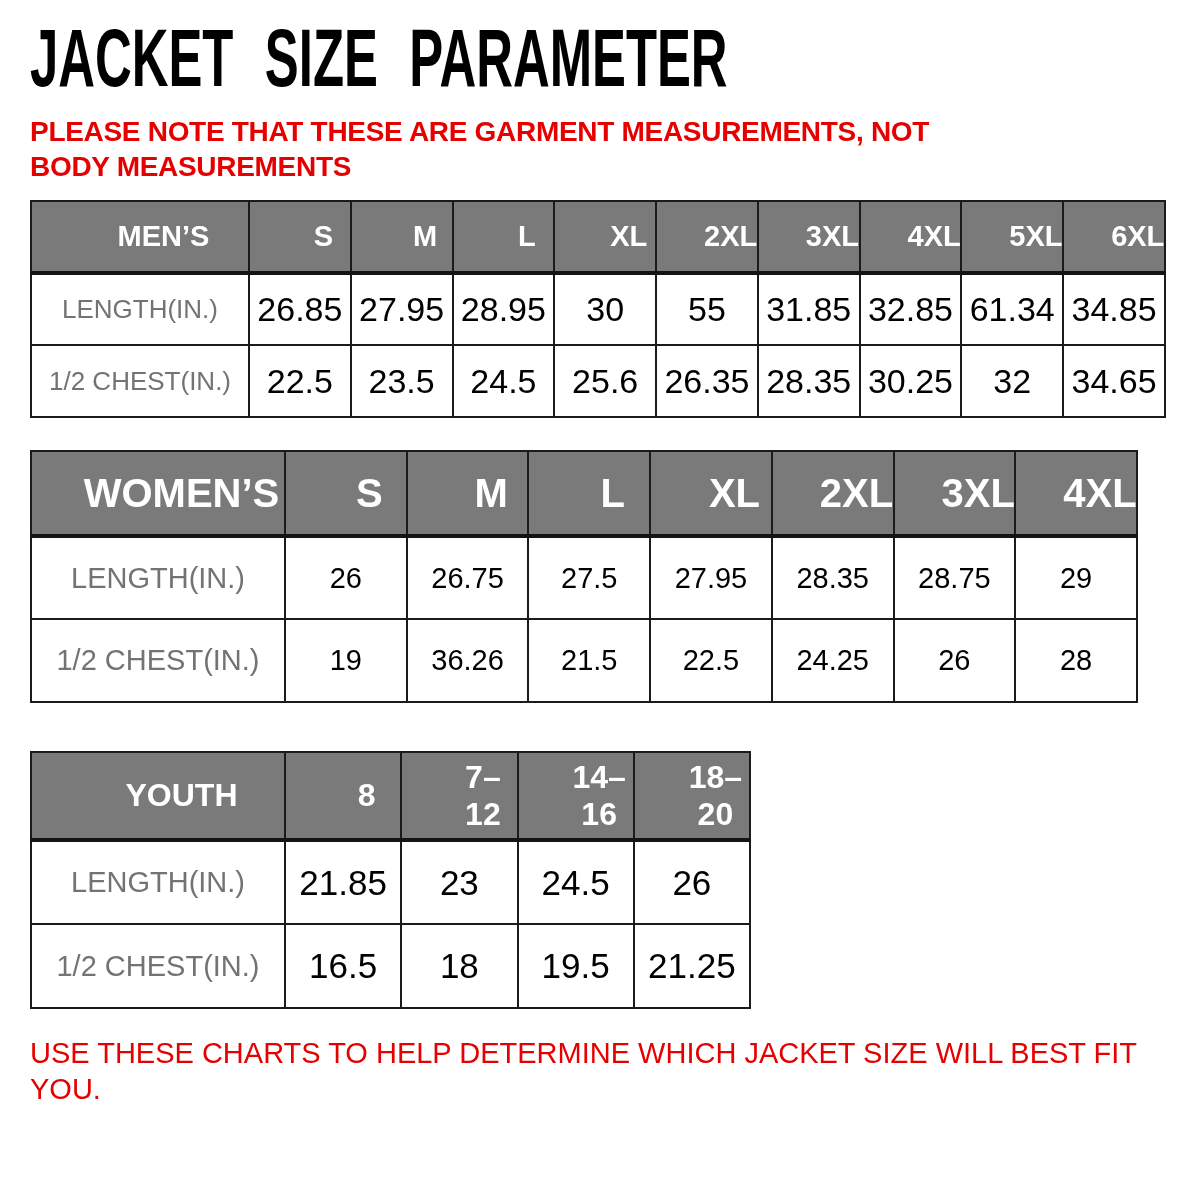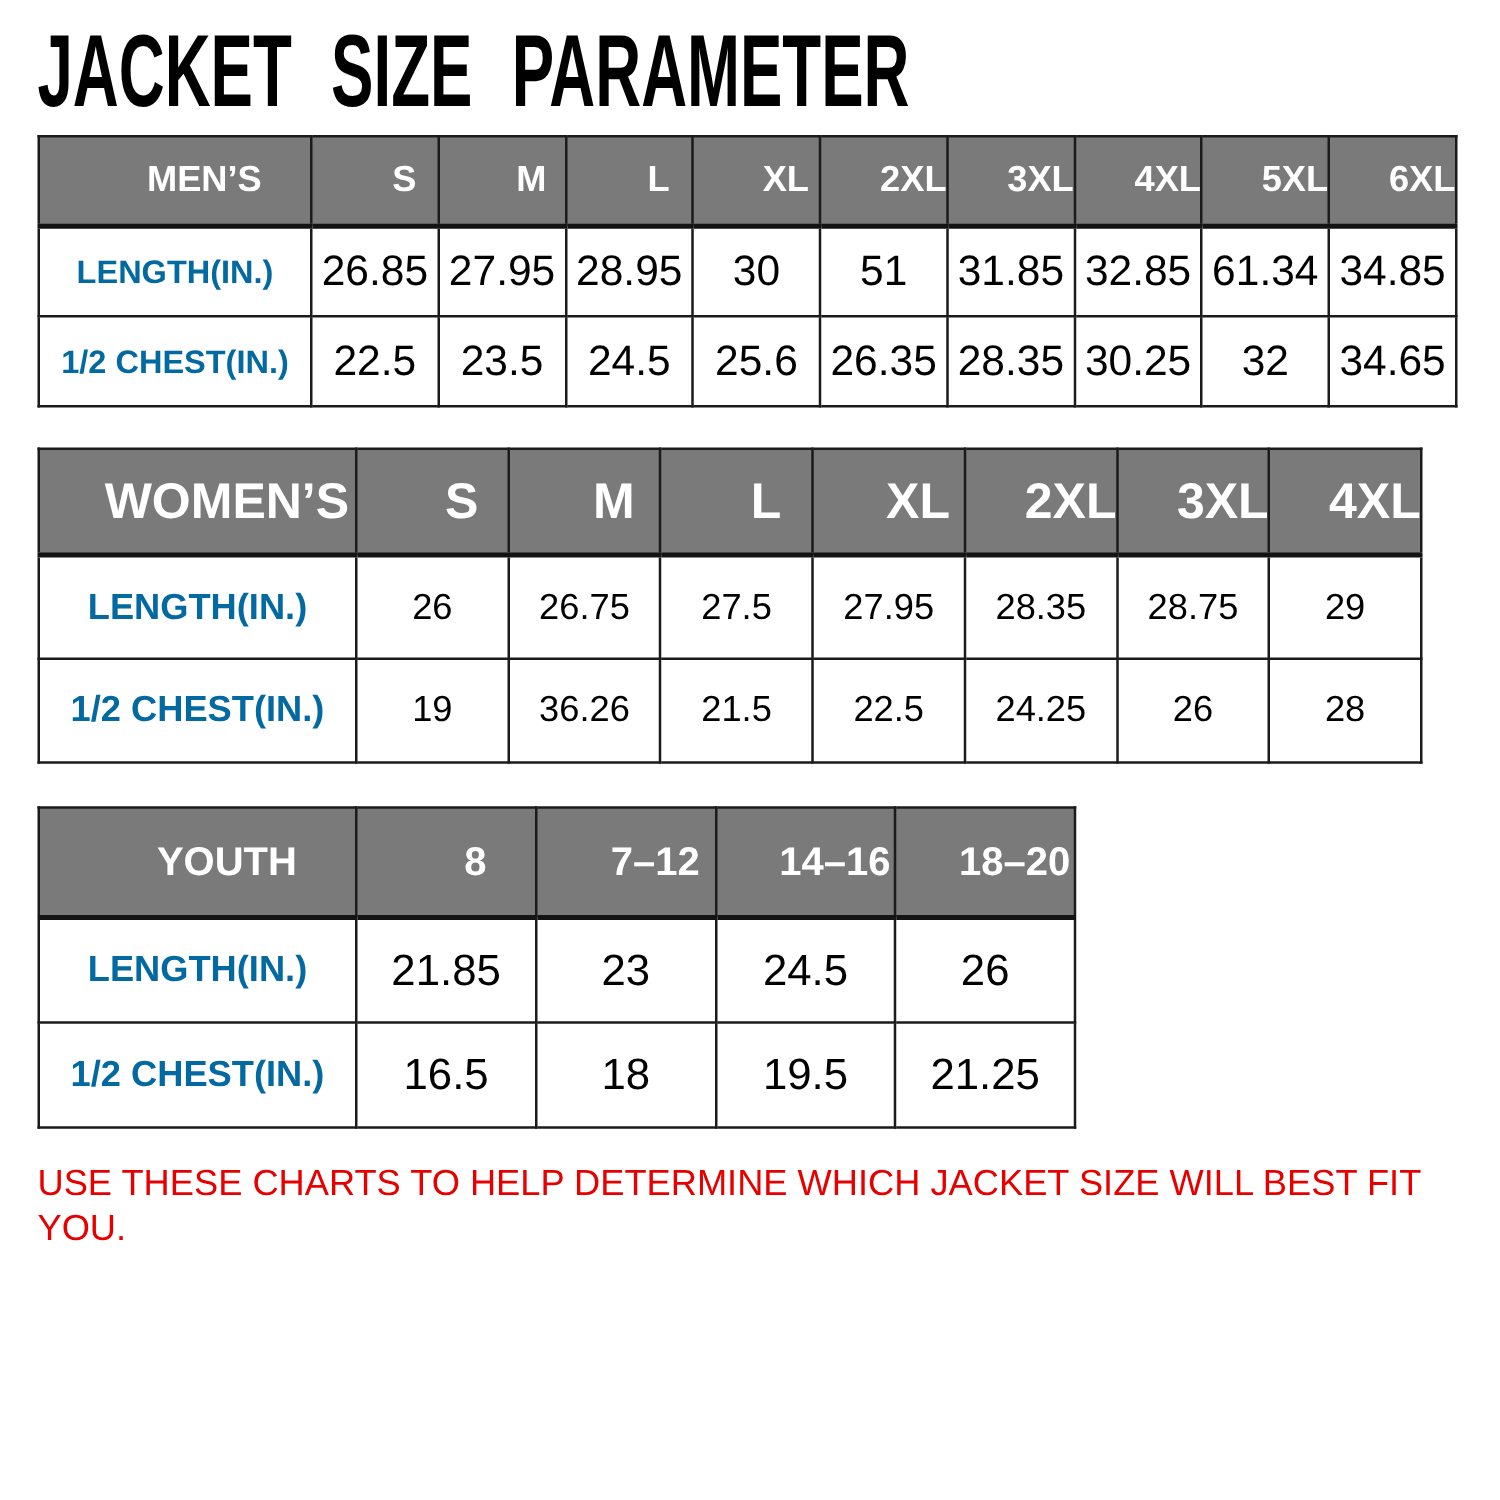--- a/index.html
+++ b/index.html
@@ -51,41 +51,41 @@
     background:#fff;
   }
   table.size-table thead th{
     background:var(--header-bg);
     color:var(--header-text);
     font-weight:bold;
     border-bottom:4px solid #141414;
     padding-left:47px;
   }
   table.size-table tbody th{
-    font-weight:bold;
-    color:#0369a1;
+    font-weight:normal;
+    color:#737373;
   }
 
   .t-mens{width:1136px;margin-top:16px;}
   .t-mens thead tr{height:72px;}
   .t-mens tbody tr{height:72px;}
   .t-mens thead th{font-size:29px;}
   .t-mens tbody th{font-size:26px;}
   .t-mens tbody td{font-size:34px;}
   .t-mens col.label-col{width:218px;}
 
   .t-womens{width:1108px;margin-top:32px;}
   .t-womens thead tr{height:85px;}
   .t-womens tbody tr{height:83px;}
   .t-womens thead th{font-size:40px;}
   .t-womens tbody th{font-size:29px;}
   .t-womens tbody td{font-size:29px;}
   .t-womens col.label-col{width:254px;}
 
-  .t-youth{width:831px;margin-top:34px;}
+  .t-youth{width:721px;margin-top:48px;}
   .t-youth thead tr{height:88px;}
   .t-youth tbody tr{height:84px;}
   .t-youth thead th{font-size:32px;}
   .t-youth tbody th{font-size:29px;}
   .t-youth tbody td{font-size:35px;}
   .t-youth col.label-col{width:254px;}
 
   .footer-para{
     margin:36px 0 0 0;
     max-width:1160px;
@@ -100,20 +100,21 @@
     color:var(--red);
   }
 </style>
 </head>
 <body>
 
 <div class="page">
 
   <h1 class="title">JACKET SIZE PARAMETER</h1>
 
+  <p class="note">PLEASE NOTE THAT THESE ARE GARMENT MEASUREMENTS, NOT BODY MEASUREMENTS</p>
 
   <table class="size-table t-mens">
       <colgroup>
         <col class="label-col">
         <col>
         <col>
         <col>
         <col>
         <col>
         <col>
@@ -135,21 +136,21 @@
           <th>6XL</th>
         </tr>
       </thead>
       <tbody>
         <tr>
           <th>LENGTH(IN.)</th>
           <td>26.85</td>
           <td>27.95</td>
           <td>28.95</td>
           <td>30</td>
-          <td>51</td>
+          <td>55</td>
           <td>31.85</td>
           <td>32.85</td>
           <td>61.34</td>
           <td>34.85</td>
         </tr>
         <tr>
           <th>1/2 CHEST(IN.)</th>
           <td>22.5</td>
           <td>23.5</td>
           <td>24.5</td>

